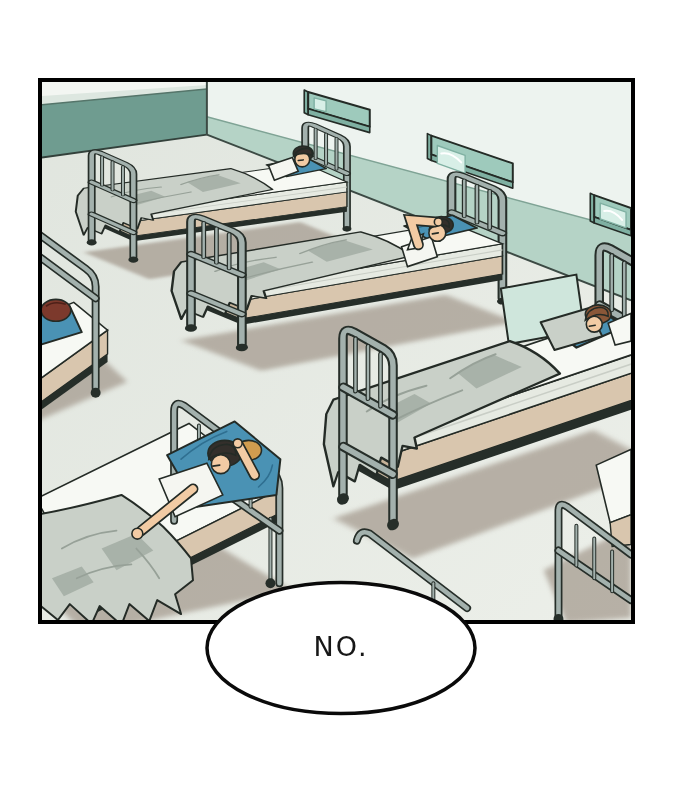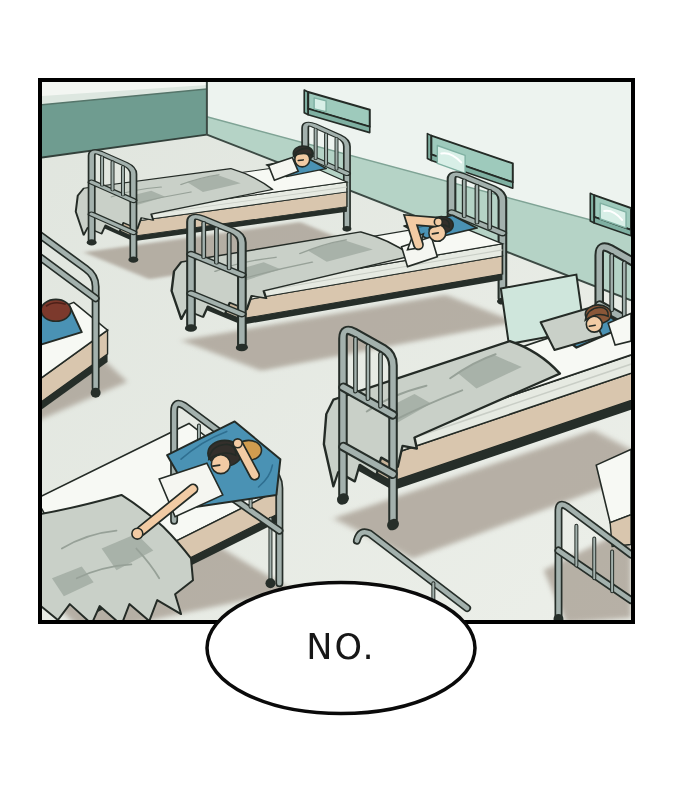--- a/index.html
+++ b/index.html
@@ -21,21 +21,21 @@
   .page{position:relative;width:700px;height:800px;background:var(--paper);overflow:hidden;
         font-family:"DejaVu Sans","Liberation Sans",sans-serif;}
   .panel{position:absolute;left:38px;top:78px;width:597px;height:546px;
          border:4px solid var(--ink);box-sizing:border-box;background:var(--floor);
          overflow:hidden;z-index:1;}
   .panel svg{display:block;width:100%;height:100%;}
   .bubble{position:absolute;left:204px;top:579px;width:274px;height:139px;z-index:3;}
   .bubble svg{position:absolute;left:0;top:0;width:100%;height:100%;}
   .bubble-text{position:absolute;left:0;top:0;width:100%;height:100%;
     display:flex;align-items:center;justify-content:center;
-    font-size:35px;letter-spacing:2px;color:#171717;font-weight:500;
+    font-size:27px;letter-spacing:2px;color:#171717;font-weight:500;
     padding-bottom:4px;box-sizing:border-box;}
   
   .mattress{fill:var(--mattress);stroke:var(--outline);stroke-width:1.6}
   .mside{fill:var(--mattress-side);stroke:var(--outline);stroke-width:1.4}
   .base{fill:var(--base-tan);stroke:var(--outline);stroke-width:1.4}
   .basedk{fill:var(--base-tan-dark)}
   .strip{fill:var(--metal-dark)}
   .blanket{fill:var(--blanket);stroke:var(--outline);stroke-width:2;stroke-linejoin:round}
   .bsh{fill:var(--blanket-shadow);opacity:.65}
   .fold{fill:none;stroke:var(--blanket-shadow);stroke-width:1.8;stroke-linecap:round}

